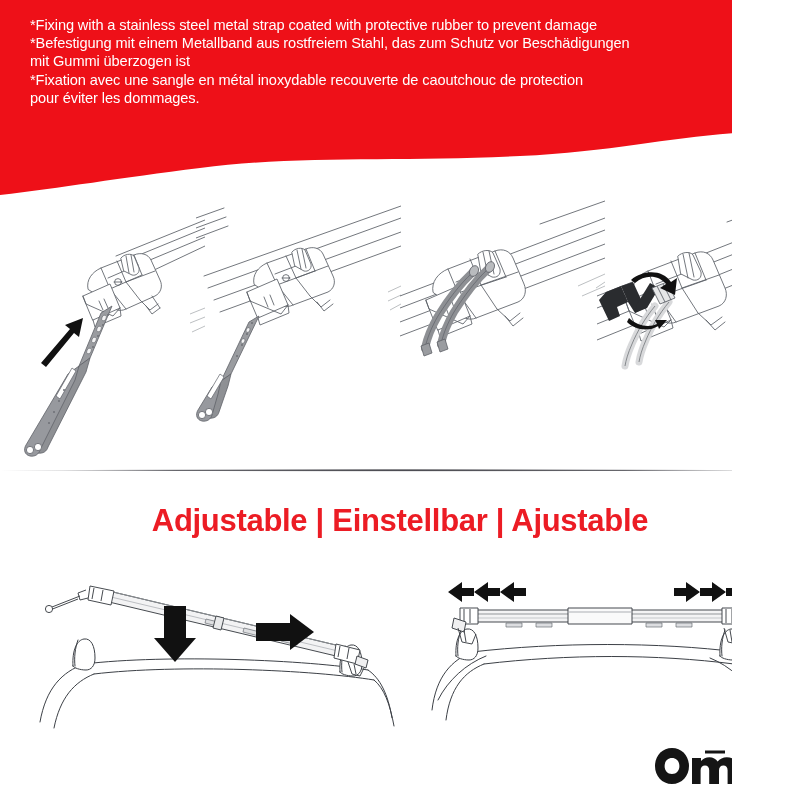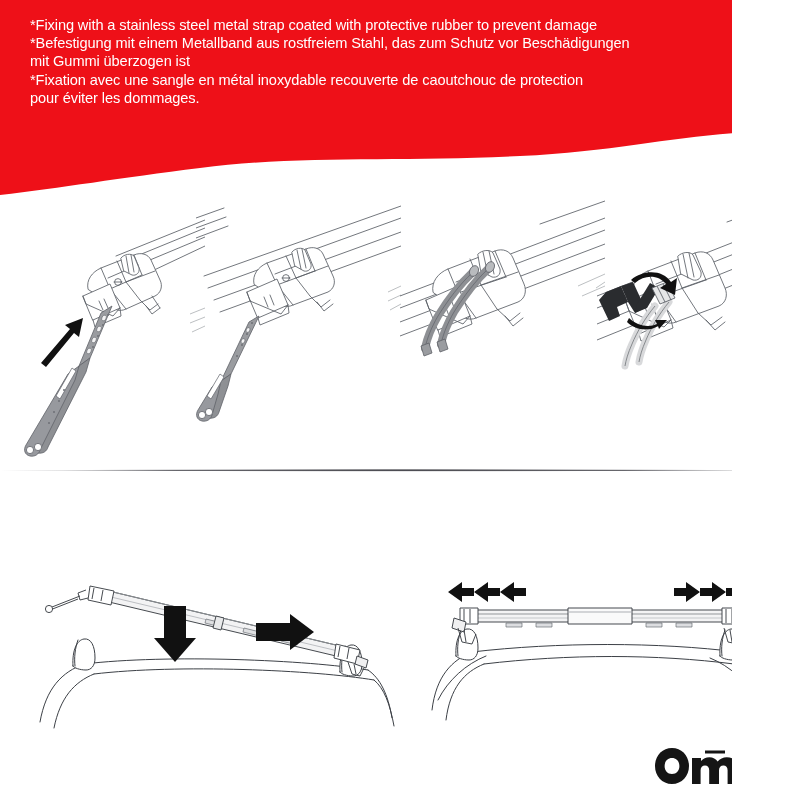--- a/index.html
+++ b/index.html
@@ -355,20 +355,21 @@
           <path d="M32,122 C40,130 52,132 60,128 L58,124 L70,124 L62,133 L61,130
                    C52,136 38,134 30,126 Z"></path>
         </g>
       </svg>
     </div>
   </div>
 
   <div class="divider"></div>
   <div class="divider-line"></div>
 
+  <div class="adj-title">Adjustable | Einstellbar | Ajustable</div>
 
   <div class="bottom-row">
 
     <div class="bd bd-left">
       <svg viewBox="0 0 382 170">
         <g fill="none" stroke="#3c4046" stroke-width="1" stroke-linejoin="round" stroke-linecap="round">
 
           <path d="M22,162 C28,128 44,112 66,104"></path>
           <path d="M36,168 C42,138 56,122 76,114"></path>
           <path d="M66,104 C150,94 290,100 350,110"></path>

